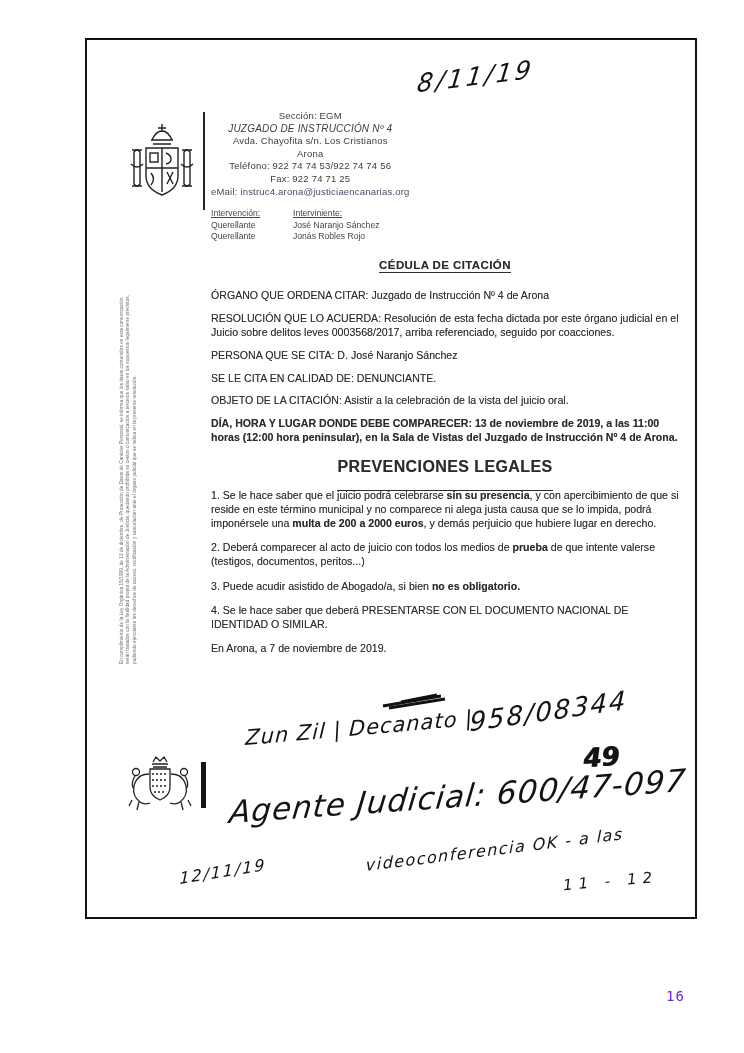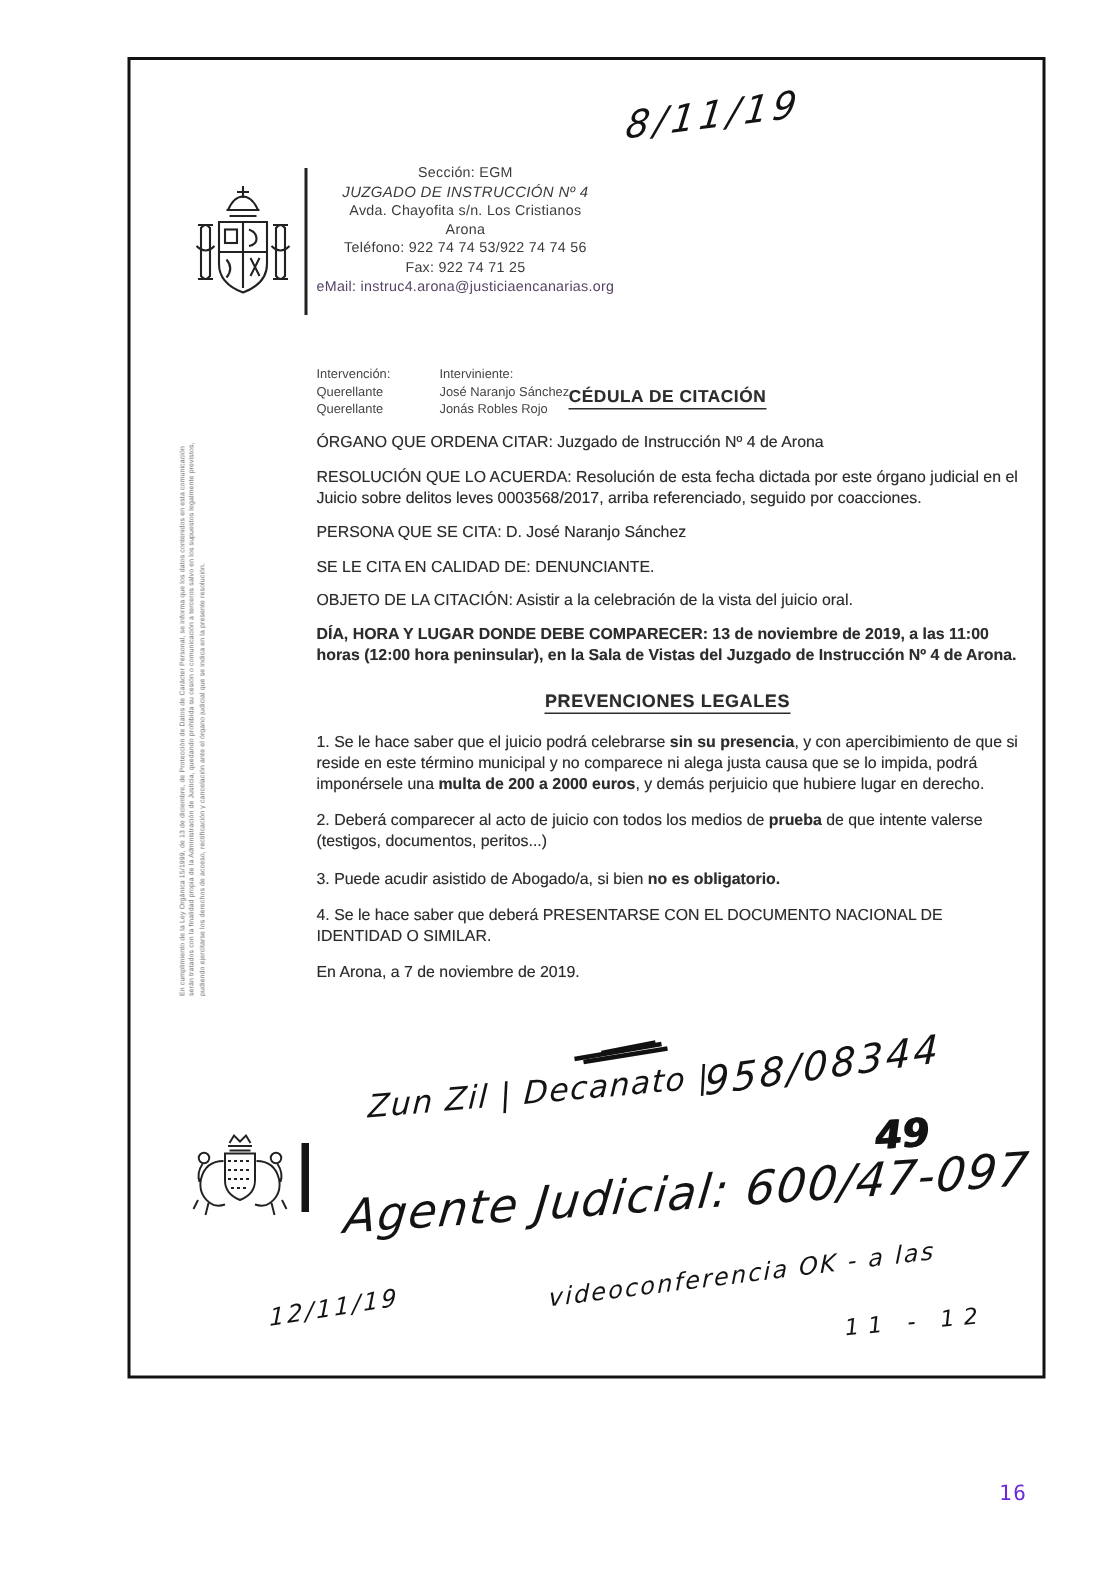--- a/index.html
+++ b/index.html
@@ -18,36 +18,36 @@
   .court-header { position:absolute; left:124px; top:70px; font-size:9.5px; line-height:12.6px; color:#3c3c3c; letter-spacing:.2px;text-align:center; }
   .court-header .court-name { font-size:10px;font-style:italic; }
   .court-header .email { color:#546; }
   
   .parties { position:absolute; left:124px; top:168px; width:478px; display:flex; font-size:8.6px; line-height:11px; color:#444; }
   .parties .col { flex:0 0 auto; }
   .col-intervencion { width:82px; }
   .col-interviniente { width:133px; }
   .col-abogado { width:142px; }
   .col-procurador { width:120px; }
-  .parties .hd { margin-bottom:1px;margin-top:36px; }
+  .parties .hd { text-decoration:underline; margin-bottom:1px; }
   .parties .v { white-space:nowrap; }
   .col-procurador .v { margin-top:4px; }
   
   .doc-body {
     position:absolute; left:124px; top:218px; width:468px;
     font-size:10.6px; line-height:14.2px; color:#2c2c2c;
     text-shadow:0 0 .5px rgba(44,44,44,.45);
   }
   .doc-title { text-align:center; margin:0 0 16px 0; }
   .doc-title span { font-weight:bold; font-size:11.5px; letter-spacing:.4px; border-bottom:1.6px solid #2c2c2c; padding-bottom:1px; }
   .doc-body p { margin:0 0 8.5px 0; }
   .p-dia { font-weight:bold; }
   .p-dia .u { }
   .legal-title { text-align:center; margin:16px 0 12px 0; }
-  .legal-title span { font-weight:bold; font-size:12px; letter-spacing:.4px; border-bottom:1.6px solid #2c2c2c; padding-bottom:1px; }
+  .legal-title span { font-weight:bold; font-size:16px; letter-spacing:.4px; border-bottom:1.6px solid #2c2c2c; padding-bottom:15px; }
   .doc-body p.item { margin-bottom:10px; }
   .closing { margin-top:4px; }
   
   .margin-note { position:absolute; left:28px; top:190px; width:42px; height:434px; overflow:visible; }
   .margin-note .inner {
     position:absolute; left:4px; top:434px; width:434px;
     transform:rotate(-90deg); transform-origin:0 0;
     font-size:4.6px; line-height:6.4px; color:#6a6a6a; letter-spacing:.1px;
     filter:blur(.2px);
   }

